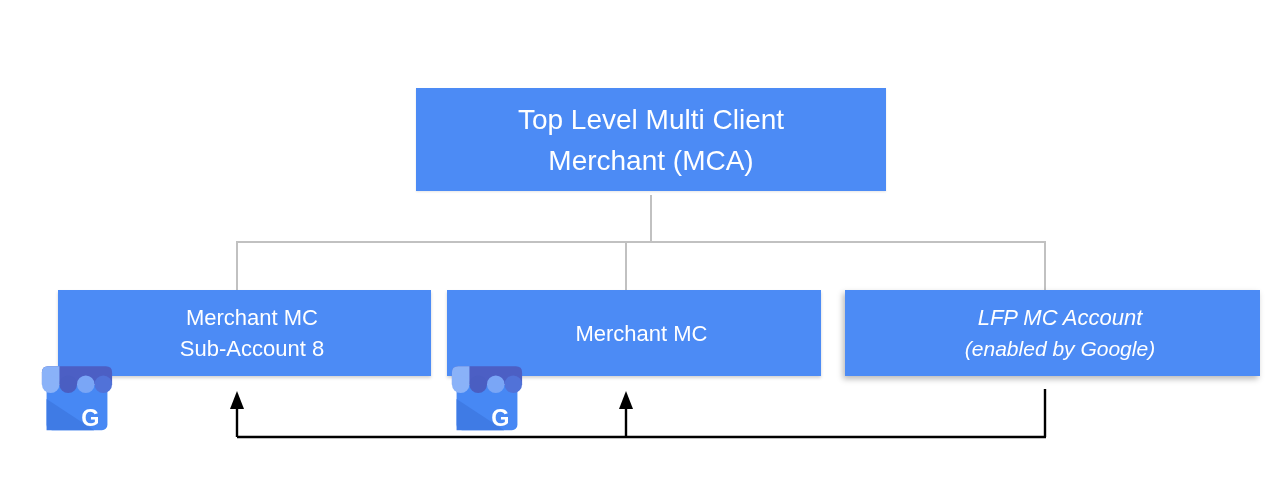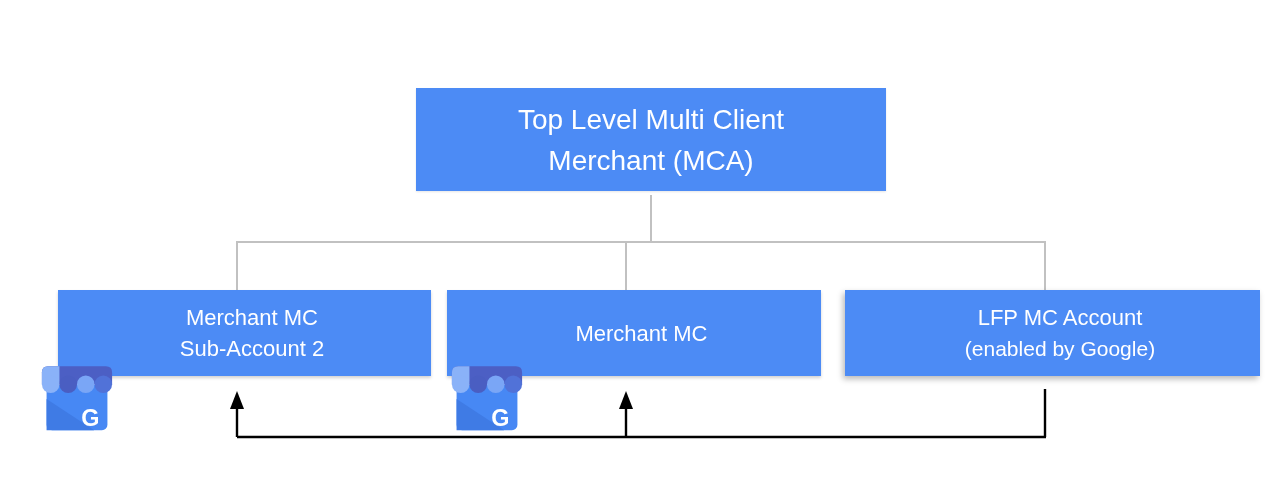--- a/index.html
+++ b/index.html
@@ -42,21 +42,21 @@
     top: 290px;
     height: 86px;
     font-size: 22px;
     line-height: 31px;
     box-shadow: 0 2px 3px rgba(0,0,0,0.18);
     padding-left: 15px;
   }
 
   #node-sub1 { left: 58px;  width: 358px; }
   #node-sub2 { left: 447px; width: 359px; }
-  #node-lfp  { left: 845px; width: 400px; box-shadow: -2px 3px 6px rgba(0,0,0,0.28); }
+  #node-lfp  { left: 845px; width: 400px; box-shadow: -2px 3px 6px rgba(0,0,0,0.28); font-style: italic; }
 
   #node-lfp .line2 { font-size: 21px; }
 
   .gmb-icon {
     position: absolute;
     width: 78px;
     height: 66px;
   }
   #gmb-icon-1 { left: 38px;  top: 366px; }
   #gmb-icon-2 { left: 448px; top: 366px; }
@@ -74,21 +74,21 @@
     <polygon points="626,391 619,409 633,409" fill="#000000"></polygon>
   </svg>
 
   <div class="node node-root" id="node-root">
     <span class="line1">Top Level Multi Client</span>
     <span class="line2">Merchant (MCA)</span>
   </div>
 
   <div class="node node-sub" id="node-sub1">
     <span class="line1">Merchant MC</span>
-    <span class="line2">Sub-Account 2</span>
+    <span class="line2">Sub-Account 8</span>
   </div>
 
   <div class="node node-sub" id="node-sub2">
     <span class="line1">Merchant MC</span>
   </div>
 
   <div class="node node-sub" id="node-lfp">
     <span class="line1">LFP MC Account</span>
     <span class="line2">(enabled by Google)</span>
   </div>

